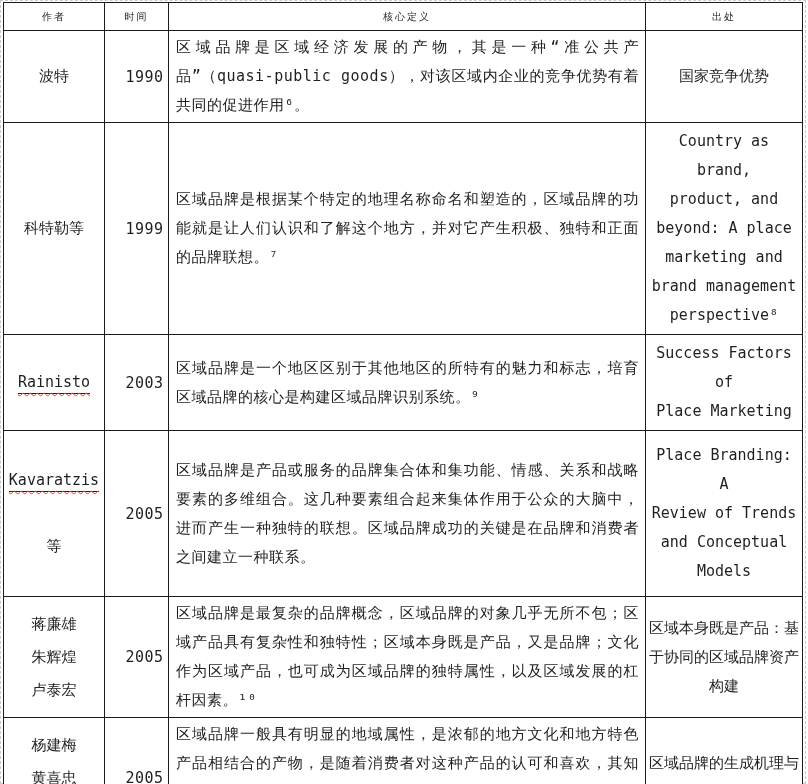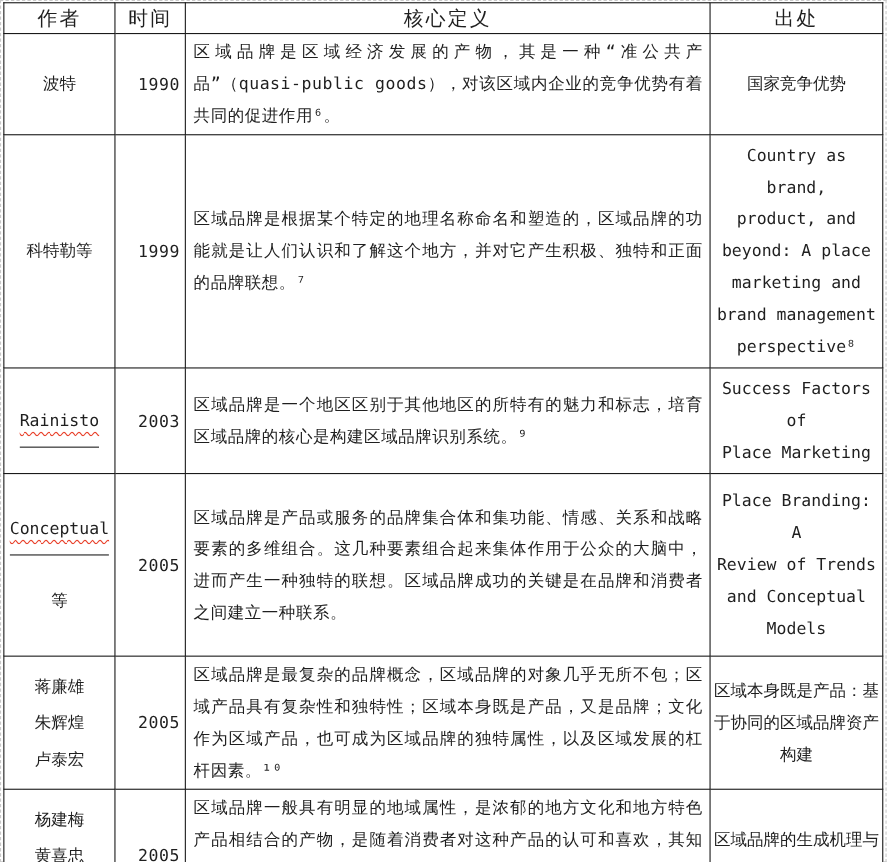--- a/index.html
+++ b/index.html
@@ -23,21 +23,21 @@
     table-layout: fixed;
     background: #ffffff;
   }
   .def-table th, .def-table td {
     border: 1.5px solid #1a1a1a;
     vertical-align: middle;
     font-size: 15px;
     font-weight: normal;
     overflow: hidden;
   }
-  .def-table th { text-align: center; font-size: 18px; letter-spacing: 2px; }
+  .def-table th { text-align: center; font-size: 10px; letter-spacing: 2px; }
   col.c-author { width: 101px; }
   col.c-year   { width: 64px;  }
   col.c-def    { width: 477px; }
   col.c-src    { width: 157px; }
 
   td.author-cell {
     text-align: center;
     white-space: pre-line;
     line-height: 33px;
   }
@@ -52,21 +52,21 @@
     text-align: center;
     white-space: pre-line;
     line-height: 29px;
     padding: 4px 3px;
   }
   .u-title { text-underline-offset: 4px; text-decoration-thickness: 1.5px; }
   .misspell {
     border-bottom: 1.5px solid #1f1f1f;
     text-decoration: underline wavy #e8402a 1px;
     text-underline-offset: 4.5px;
-    padding-bottom: 15px;
+    padding-bottom: 2px;
   }
 </style>
 </head>
 <body>
 
 <div class="text-boundary"></div>
 
 <table class="def-table">
   <colgroup>
     <col class="c-author">
@@ -104,21 +104,21 @@
   <tr style="height:57px;">
     <td class="author-cell"><span class="misspell">Rainisto</span></td>
     <td class="year-cell">2003</td>
     <td class="def-cell">区域品牌是一个地区区别于其他地区的所特有的魅力和标志，培育区域品牌的核心是构建区域品牌识别系统。⁹</td>
     <td class="src-cell">Success Factors of
 Place Marketing</td>
   </tr>
 
   <tr style="height:117px;">
     <td class="author-cell">
-      <div><span class="misspell">Conceptual</span></div>
+      <div><span class="misspell">Kavaratzis</span></div>
       <div>等</div>
     </td>
     <td class="year-cell">2005</td>
     <td class="def-cell">区域品牌是产品或服务的品牌集合体和集功能、情感、关系和战略要素的多维组合。这几种要素组合起来集体作用于公众的大脑中，进而产生一种独特的联想。区域品牌成功的关键是在品牌和消费者之间建立一种联系。</td>
     <td class="src-cell"><span class="u-title">Place Branding: A
 Review of Trends
 and Conceptual
 Models</span></td>
   </tr>
 

